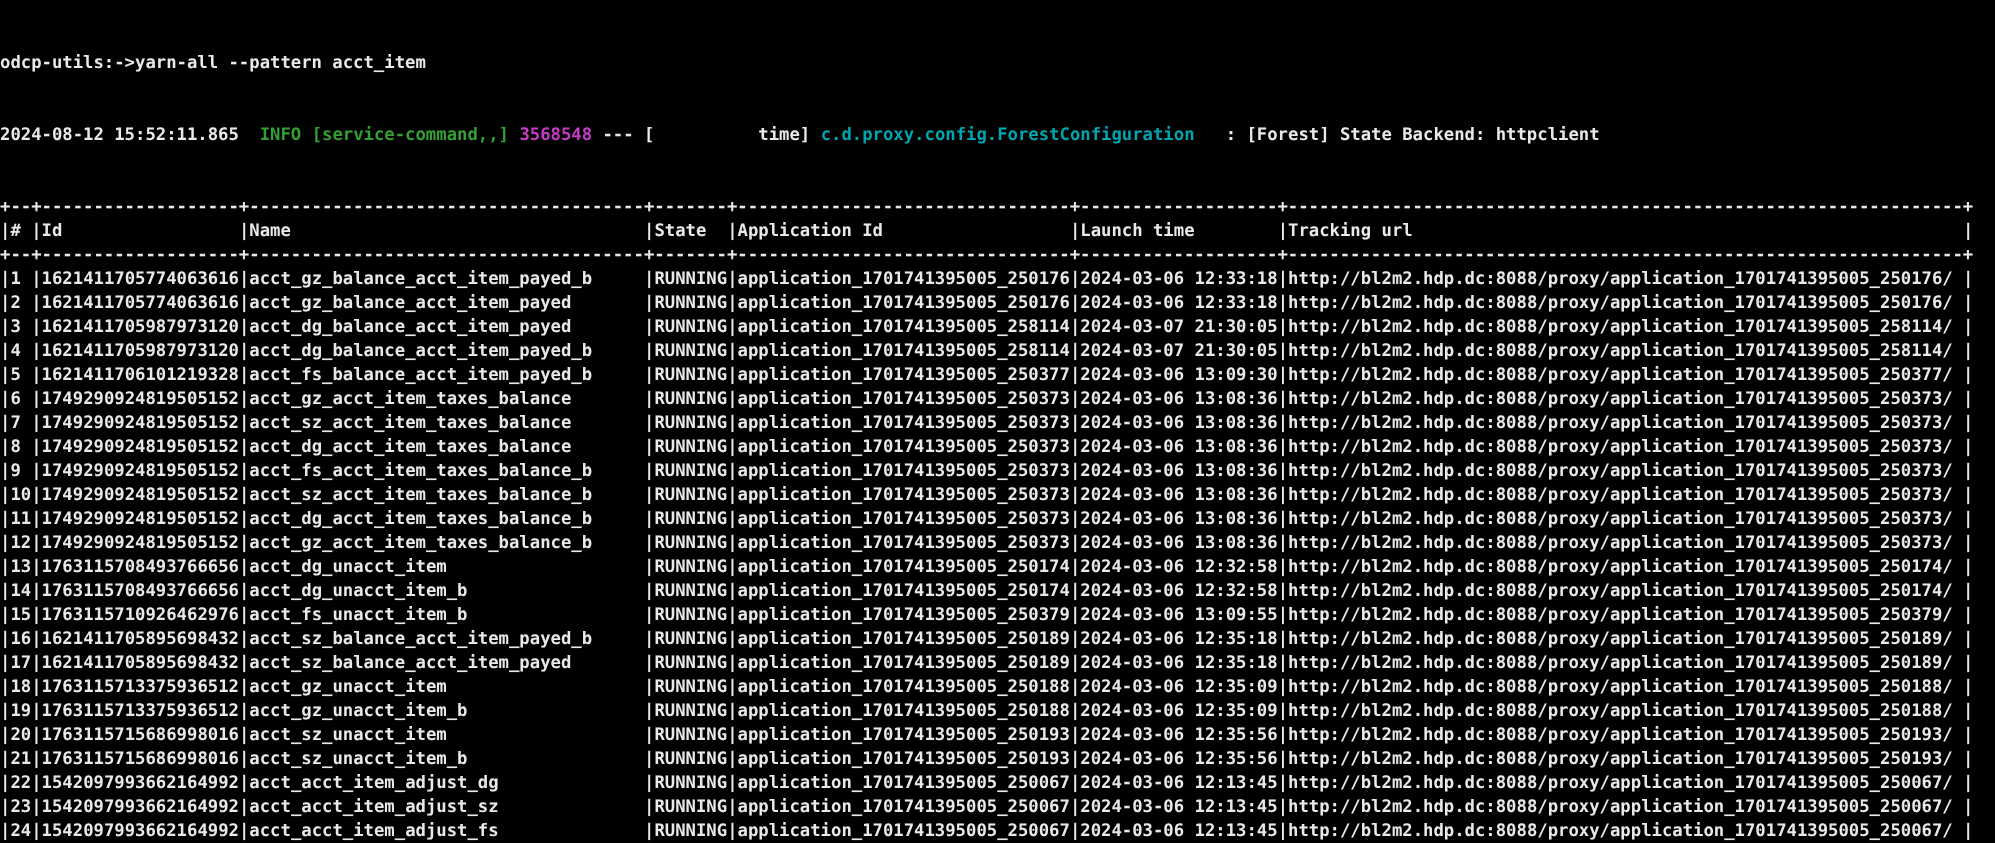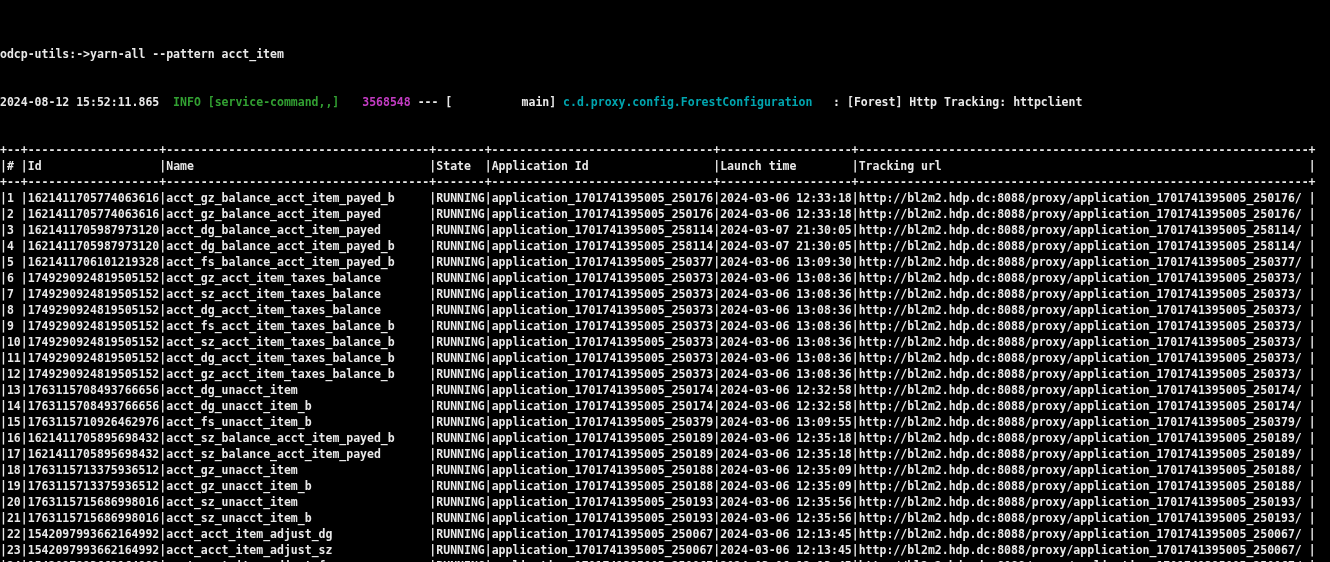--- a/index.html
+++ b/index.html
@@ -1,27 +1,27 @@
 <!DOCTYPE html>
 <html><head>
 <meta charset="utf-8">
 <style>
   html,body{margin:0;padding:0;background:#000;}
   .terminal{
     width:1330px;height:562px;box-sizing:border-box;
-    background:#000;overflow:hidden;padding-top:14px;
+    background:#000;overflow:hidden;padding-top:1px;
     font-family:"DejaVu Sans Mono","Liberation Mono",monospace;
     font-size:11.5px;font-weight:700;line-height:16px;
     color:#e9e9e9;white-space:pre;
   }
   .line{height:16px;white-space:pre;}
   .green{color:#32a032;}
-  .magenta{color:#c33cc3;margin-left:16px;}
+  .magenta{color:#c33cc3;}
   .cyan{color:#00a5af;}
 </style>
 </head>
 <body>
 
 <div class="terminal">
   <div class="line"><span>odcp-utils:-&gt;yarn-all --pattern acct_item</span></div>
-  <div class="line"><span>2024-08-12 15:52:11.865</span>  <span class="green">INFO</span> <span class="green">[service-command,,]</span> <span class="magenta">3568548</span> <span>---</span> [          <span>main</span>] <span class="cyan">c.d.proxy.config.ForestConfiguration</span>   : <span>[Forest] Http Tracking: httpclient</span></div>
+  <div class="line"><span>2024-08-12 15:52:11.865</span>  <span class="green">INFO</span> <span class="green">[service-command,,]</span> <span class="magenta">3568548</span> <span>---</span> [          <span>time</span>] <span class="cyan">c.d.proxy.config.ForestConfiguration</span>   : <span>[Forest] State Backend: httpclient</span></div>
   <div id="yarn-table"><div class="line">+--+-------------------+--------------------------------------+-------+--------------------------------+-------------------+-----------------------------------------------------------------+</div><div class="line">|<span># </span>|<span>Id                 </span>|<span>Name                                  </span>|<span>State  </span>|<span>Application Id                  </span>|<span>Launch time        </span>|<span>Tracking url                                                     </span>|</div><div class="line">+--+-------------------+--------------------------------------+-------+--------------------------------+-------------------+-----------------------------------------------------------------+</div><div class="line">|<span>1 </span>|<span>1621411705774063616</span>|<span>acct_gz_balance_acct_item_payed_b     </span>|<span>RUNNING</span>|<span>application_1701741395005_250176</span>|<span>2024-03-06 12:33:18</span>|<span>http://bl2m2.hdp.dc:8088/proxy/application_1701741395005_250176/ </span>|</div><div class="line">|<span>2 </span>|<span>1621411705774063616</span>|<span>acct_gz_balance_acct_item_payed       </span>|<span>RUNNING</span>|<span>application_1701741395005_250176</span>|<span>2024-03-06 12:33:18</span>|<span>http://bl2m2.hdp.dc:8088/proxy/application_1701741395005_250176/ </span>|</div><div class="line">|<span>3 </span>|<span>1621411705987973120</span>|<span>acct_dg_balance_acct_item_payed       </span>|<span>RUNNING</span>|<span>application_1701741395005_258114</span>|<span>2024-03-07 21:30:05</span>|<span>http://bl2m2.hdp.dc:8088/proxy/application_1701741395005_258114/ </span>|</div><div class="line">|<span>4 </span>|<span>1621411705987973120</span>|<span>acct_dg_balance_acct_item_payed_b     </span>|<span>RUNNING</span>|<span>application_1701741395005_258114</span>|<span>2024-03-07 21:30:05</span>|<span>http://bl2m2.hdp.dc:8088/proxy/application_1701741395005_258114/ </span>|</div><div class="line">|<span>5 </span>|<span>1621411706101219328</span>|<span>acct_fs_balance_acct_item_payed_b     </span>|<span>RUNNING</span>|<span>application_1701741395005_250377</span>|<span>2024-03-06 13:09:30</span>|<span>http://bl2m2.hdp.dc:8088/proxy/application_1701741395005_250377/ </span>|</div><div class="line">|<span>6 </span>|<span>1749290924819505152</span>|<span>acct_gz_acct_item_taxes_balance       </span>|<span>RUNNING</span>|<span>application_1701741395005_250373</span>|<span>2024-03-06 13:08:36</span>|<span>http://bl2m2.hdp.dc:8088/proxy/application_1701741395005_250373/ </span>|</div><div class="line">|<span>7 </span>|<span>1749290924819505152</span>|<span>acct_sz_acct_item_taxes_balance       </span>|<span>RUNNING</span>|<span>application_1701741395005_250373</span>|<span>2024-03-06 13:08:36</span>|<span>http://bl2m2.hdp.dc:8088/proxy/application_1701741395005_250373/ </span>|</div><div class="line">|<span>8 </span>|<span>1749290924819505152</span>|<span>acct_dg_acct_item_taxes_balance       </span>|<span>RUNNING</span>|<span>application_1701741395005_250373</span>|<span>2024-03-06 13:08:36</span>|<span>http://bl2m2.hdp.dc:8088/proxy/application_1701741395005_250373/ </span>|</div><div class="line">|<span>9 </span>|<span>1749290924819505152</span>|<span>acct_fs_acct_item_taxes_balance_b     </span>|<span>RUNNING</span>|<span>application_1701741395005_250373</span>|<span>2024-03-06 13:08:36</span>|<span>http://bl2m2.hdp.dc:8088/proxy/application_1701741395005_250373/ </span>|</div><div class="line">|<span>10</span>|<span>1749290924819505152</span>|<span>acct_sz_acct_item_taxes_balance_b     </span>|<span>RUNNING</span>|<span>application_1701741395005_250373</span>|<span>2024-03-06 13:08:36</span>|<span>http://bl2m2.hdp.dc:8088/proxy/application_1701741395005_250373/ </span>|</div><div class="line">|<span>11</span>|<span>1749290924819505152</span>|<span>acct_dg_acct_item_taxes_balance_b     </span>|<span>RUNNING</span>|<span>application_1701741395005_250373</span>|<span>2024-03-06 13:08:36</span>|<span>http://bl2m2.hdp.dc:8088/proxy/application_1701741395005_250373/ </span>|</div><div class="line">|<span>12</span>|<span>1749290924819505152</span>|<span>acct_gz_acct_item_taxes_balance_b     </span>|<span>RUNNING</span>|<span>application_1701741395005_250373</span>|<span>2024-03-06 13:08:36</span>|<span>http://bl2m2.hdp.dc:8088/proxy/application_1701741395005_250373/ </span>|</div><div class="line">|<span>13</span>|<span>1763115708493766656</span>|<span>acct_dg_unacct_item                   </span>|<span>RUNNING</span>|<span>application_1701741395005_250174</span>|<span>2024-03-06 12:32:58</span>|<span>http://bl2m2.hdp.dc:8088/proxy/application_1701741395005_250174/ </span>|</div><div class="line">|<span>14</span>|<span>1763115708493766656</span>|<span>acct_dg_unacct_item_b                 </span>|<span>RUNNING</span>|<span>application_1701741395005_250174</span>|<span>2024-03-06 12:32:58</span>|<span>http://bl2m2.hdp.dc:8088/proxy/application_1701741395005_250174/ </span>|</div><div class="line">|<span>15</span>|<span>1763115710926462976</span>|<span>acct_fs_unacct_item_b                 </span>|<span>RUNNING</span>|<span>application_1701741395005_250379</span>|<span>2024-03-06 13:09:55</span>|<span>http://bl2m2.hdp.dc:8088/proxy/application_1701741395005_250379/ </span>|</div><div class="line">|<span>16</span>|<span>1621411705895698432</span>|<span>acct_sz_balance_acct_item_payed_b     </span>|<span>RUNNING</span>|<span>application_1701741395005_250189</span>|<span>2024-03-06 12:35:18</span>|<span>http://bl2m2.hdp.dc:8088/proxy/application_1701741395005_250189/ </span>|</div><div class="line">|<span>17</span>|<span>1621411705895698432</span>|<span>acct_sz_balance_acct_item_payed       </span>|<span>RUNNING</span>|<span>application_1701741395005_250189</span>|<span>2024-03-06 12:35:18</span>|<span>http://bl2m2.hdp.dc:8088/proxy/application_1701741395005_250189/ </span>|</div><div class="line">|<span>18</span>|<span>1763115713375936512</span>|<span>acct_gz_unacct_item                   </span>|<span>RUNNING</span>|<span>application_1701741395005_250188</span>|<span>2024-03-06 12:35:09</span>|<span>http://bl2m2.hdp.dc:8088/proxy/application_1701741395005_250188/ </span>|</div><div class="line">|<span>19</span>|<span>1763115713375936512</span>|<span>acct_gz_unacct_item_b                 </span>|<span>RUNNING</span>|<span>application_1701741395005_250188</span>|<span>2024-03-06 12:35:09</span>|<span>http://bl2m2.hdp.dc:8088/proxy/application_1701741395005_250188/ </span>|</div><div class="line">|<span>20</span>|<span>1763115715686998016</span>|<span>acct_sz_unacct_item                   </span>|<span>RUNNING</span>|<span>application_1701741395005_250193</span>|<span>2024-03-06 12:35:56</span>|<span>http://bl2m2.hdp.dc:8088/proxy/application_1701741395005_250193/ </span>|</div><div class="line">|<span>21</span>|<span>1763115715686998016</span>|<span>acct_sz_unacct_item_b                 </span>|<span>RUNNING</span>|<span>application_1701741395005_250193</span>|<span>2024-03-06 12:35:56</span>|<span>http://bl2m2.hdp.dc:8088/proxy/application_1701741395005_250193/ </span>|</div><div class="line">|<span>22</span>|<span>1542097993662164992</span>|<span>acct_acct_item_adjust_dg              </span>|<span>RUNNING</span>|<span>application_1701741395005_250067</span>|<span>2024-03-06 12:13:45</span>|<span>http://bl2m2.hdp.dc:8088/proxy/application_1701741395005_250067/ </span>|</div><div class="line">|<span>23</span>|<span>1542097993662164992</span>|<span>acct_acct_item_adjust_sz              </span>|<span>RUNNING</span>|<span>application_1701741395005_250067</span>|<span>2024-03-06 12:13:45</span>|<span>http://bl2m2.hdp.dc:8088/proxy/application_1701741395005_250067/ </span>|</div><div class="line">|<span>24</span>|<span>1542097993662164992</span>|<span>acct_acct_item_adjust_fs              </span>|<span>RUNNING</span>|<span>application_1701741395005_250067</span>|<span>2024-03-06 12:13:45</span>|<span>http://bl2m2.hdp.dc:8088/proxy/application_1701741395005_250067/ </span>|</div><div class="line">||||||||</div></div>
 </div>
 
 </body></html>

